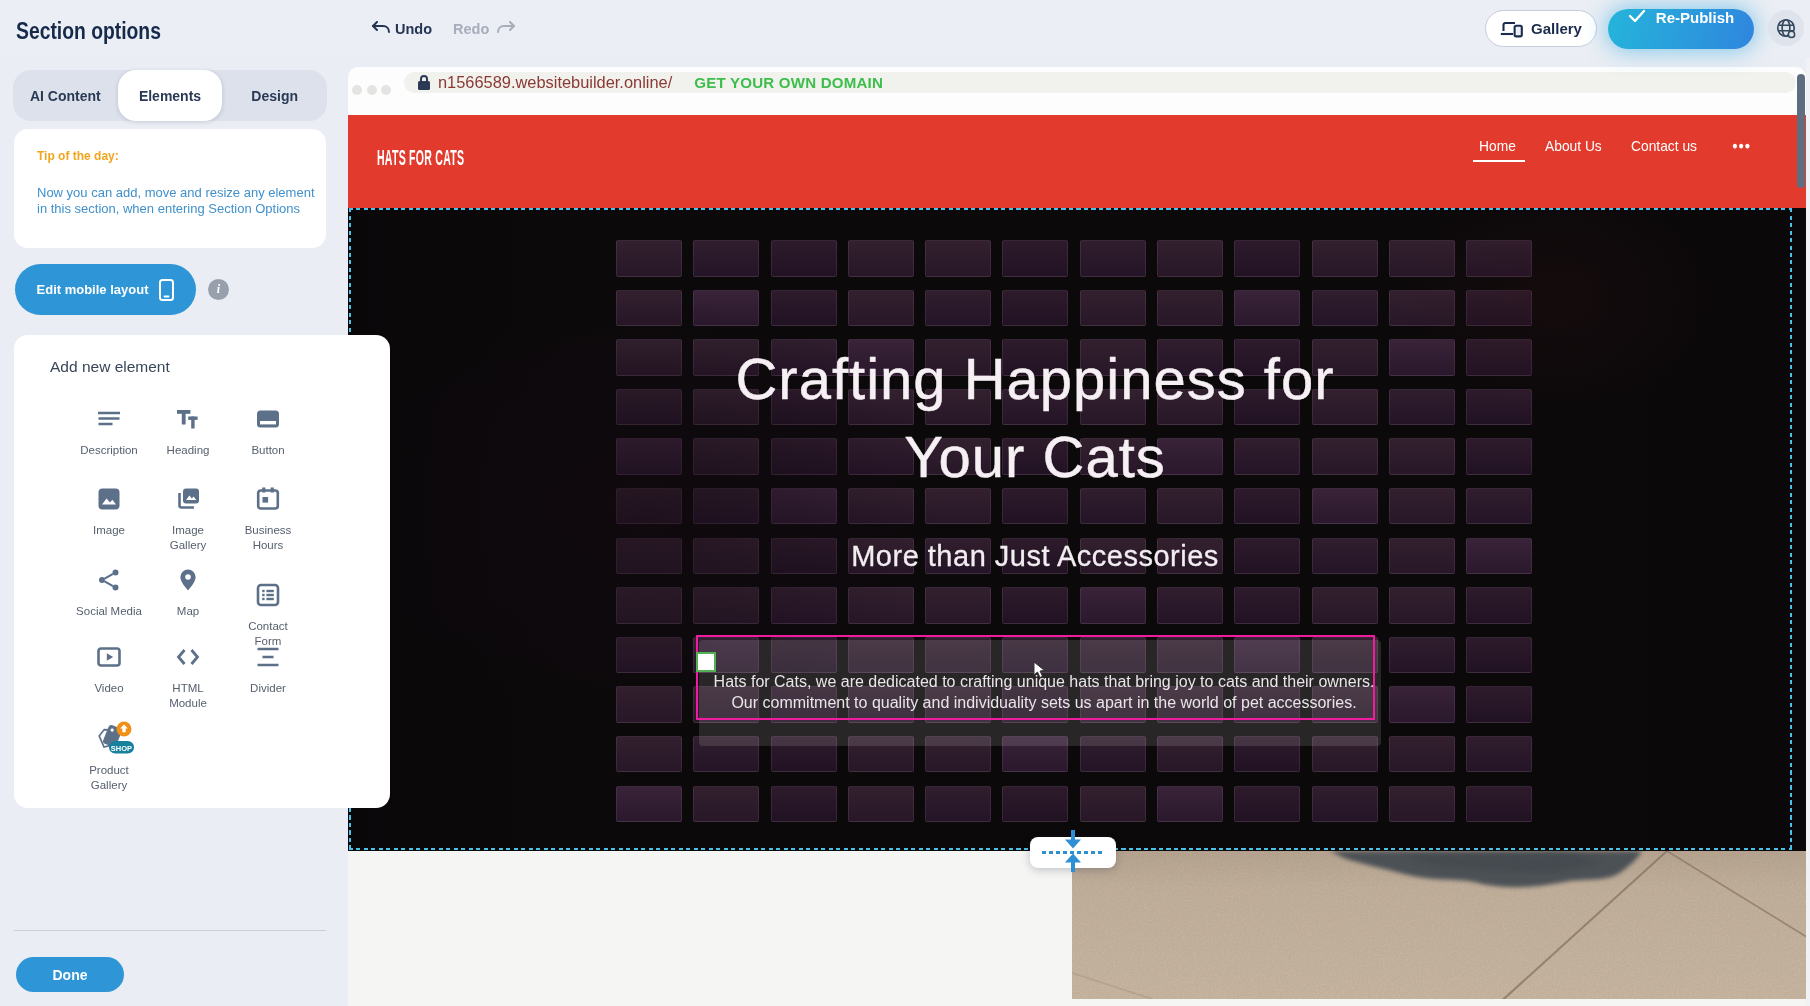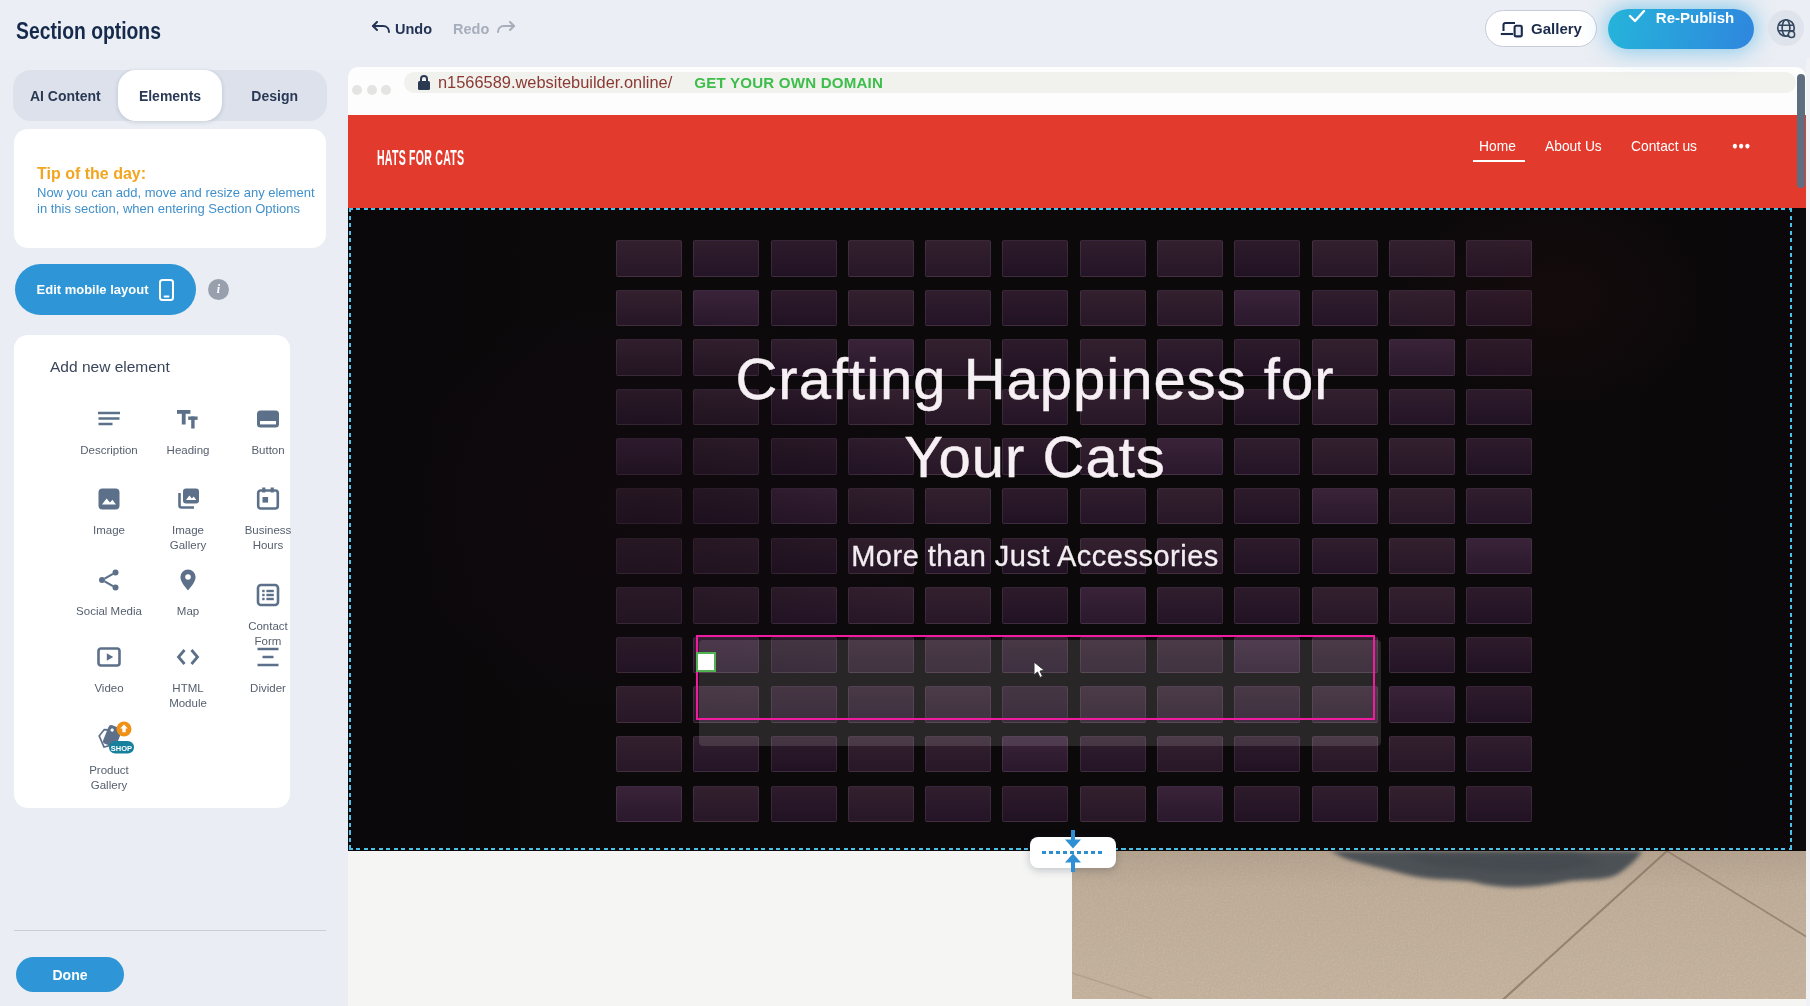--- a/index.html
+++ b/index.html
@@ -18,25 +18,25 @@
   #btn-preview { position:absolute; left:1485px; top:10px; width:112px; height:37px; background:#fff; border:1px solid #C6CCD8; border-radius:19px; display:flex; align-items:center; justify-content:center; gap:8px; color:#1B2B4B; font-size:15px; font-weight:bold; }
   #btn-republish { position:absolute; left:1608px; top:9px; width:146px; height:40px; border-radius:20px; background:linear-gradient(100deg,#25B4DA 0%,#2F86DE 100%); box-shadow:0 0 22px 2px rgba(42,168,224,0.55); display:flex; align-items:flex-start; justify-content:center; gap:10px; color:#fff; font-size:15px; font-weight:bold; }
   #globe { position:absolute; left:1768px; top:10px; width:36px; height:36px; border-radius:50%; background:#DFE3EB; display:flex; align-items:center; justify-content:center; }
 
   
   #sidebar { position:absolute; left:0; top:58px; width:346px; height:948px; background:#EAEDF3; z-index:25; }
   #tabs { position:absolute; left:13px; top:12px; width:314px; height:51px; background:#DCE1EB; border-radius:18px; display:flex; }
   .tab { flex:1; display:flex; align-items:center; justify-content:center; font-size:14px; font-weight:bold; color:#2A3A55; }
   .tab.active { background:#fff; border-radius:18px; box-shadow:0 1px 4px rgba(40,60,90,0.18); }
   #tipcard { position:absolute; left:14px; top:71px; width:312px; height:119px; background:#fff; border-radius:14px; }
-  #tipcard h3 { position:absolute; left:23px; top:36px; font-size:16px; color:#F2A51F; font-weight:bold; }
+  #tipcard h3 { position:absolute; left:23px; top:20px; font-size:12px; color:#F2A51F; font-weight:bold; }
   #tipcard p { position:absolute; left:23px; top:56px; width:292px; font-size:13px; line-height:16px; color:#4090CB; }
   #btn-mobile { position:absolute; left:15px; top:206px; width:181px; height:51px; background:#2E96D6; border-radius:26px; display:flex; align-items:center; justify-content:center; gap:11px; color:#fff; font-size:13px; font-weight:bold; }
   #info-i { position:absolute; left:208px; top:221px; width:21px; height:21px; border-radius:50%; background:#98A0AE; color:#fff; font-size:12px; font-weight:bold; display:flex; align-items:center; justify-content:center; font-family:"Liberation Serif",serif; font-style:italic; }
-  #elcard { position:absolute; left:14px; top:277px; width:276px; height:473px; background:#fff; border-radius:14px; }
+  #elcard { position:absolute; left:14px; top:277px; width:376px; height:473px; background:#fff; border-radius:14px; }
   #elcard h2 { position:absolute; left:36px; top:23px; font-size:15.5px; font-weight:normal; color:#39465A; }
   .el { position:absolute; width:80px; text-align:center; color:#5D7089;margin-left:32px; }
   .el .lbl { margin-top:8px; font-size:11.5px; line-height:15px; color:#555F6D; }
   #sep { position:absolute; left:14px; top:872px; width:312px; height:1px; background:#C9CEDA; }
   #btn-done { position:absolute; left:16px; top:899px; width:108px; height:35px; background:#2E96D6; border-radius:18px; color:#fff; font-size:14px; font-weight:bold; display:flex; align-items:center; justify-content:center; }
 
   
   #canvas { position:absolute; left:348px; top:67px; width:1458px; height:939px; }
   #chrome { position:absolute; left:0; top:0; width:1458px; height:48px; background:#FDFDFD; border-radius:10px 10px 0 0; }
   .dot { position:absolute; top:18px; width:10px; height:10px; border-radius:50%; background:#E4E4E2; }
@@ -386,20 +386,21 @@
         <div></div>
         <div></div>
         <div></div>
       </div>
     <div id="hero-shade"></div>
     <div id="h1a">Crafting Happiness for</div>
     <div id="h1b">Your Cats</div>
     <div id="sub">More than Just Accessories</div>
     <div id="rowoverlay"></div>
     <div id="pinkbox"></div>
+    <div id="seltext">Hats for Cats, we are dedicated to crafting unique hats that bring joy to cats and their owners.<br>Our commitment to quality and individuality sets us apart in the world of pet accessories.</div>
     <div id="greensq"></div>
     <div id="selborder">
         <div class="h" style="top:0"></div>
         <div class="h" style="bottom:0"></div>
         <div class="v" style="left:0"></div>
         <div class="v" style="right:0"></div>
       </div>
     <svg id="cursor" width="14" height="18" viewBox="0 0 14 18">
         <path d="M1 1 L1 14 L4.5 11 L7 16.5 L9.5 15.3 L7 10 L11.5 9.5 Z" fill="#fff" stroke="#333" stroke-width="1"></path>
       </svg>

